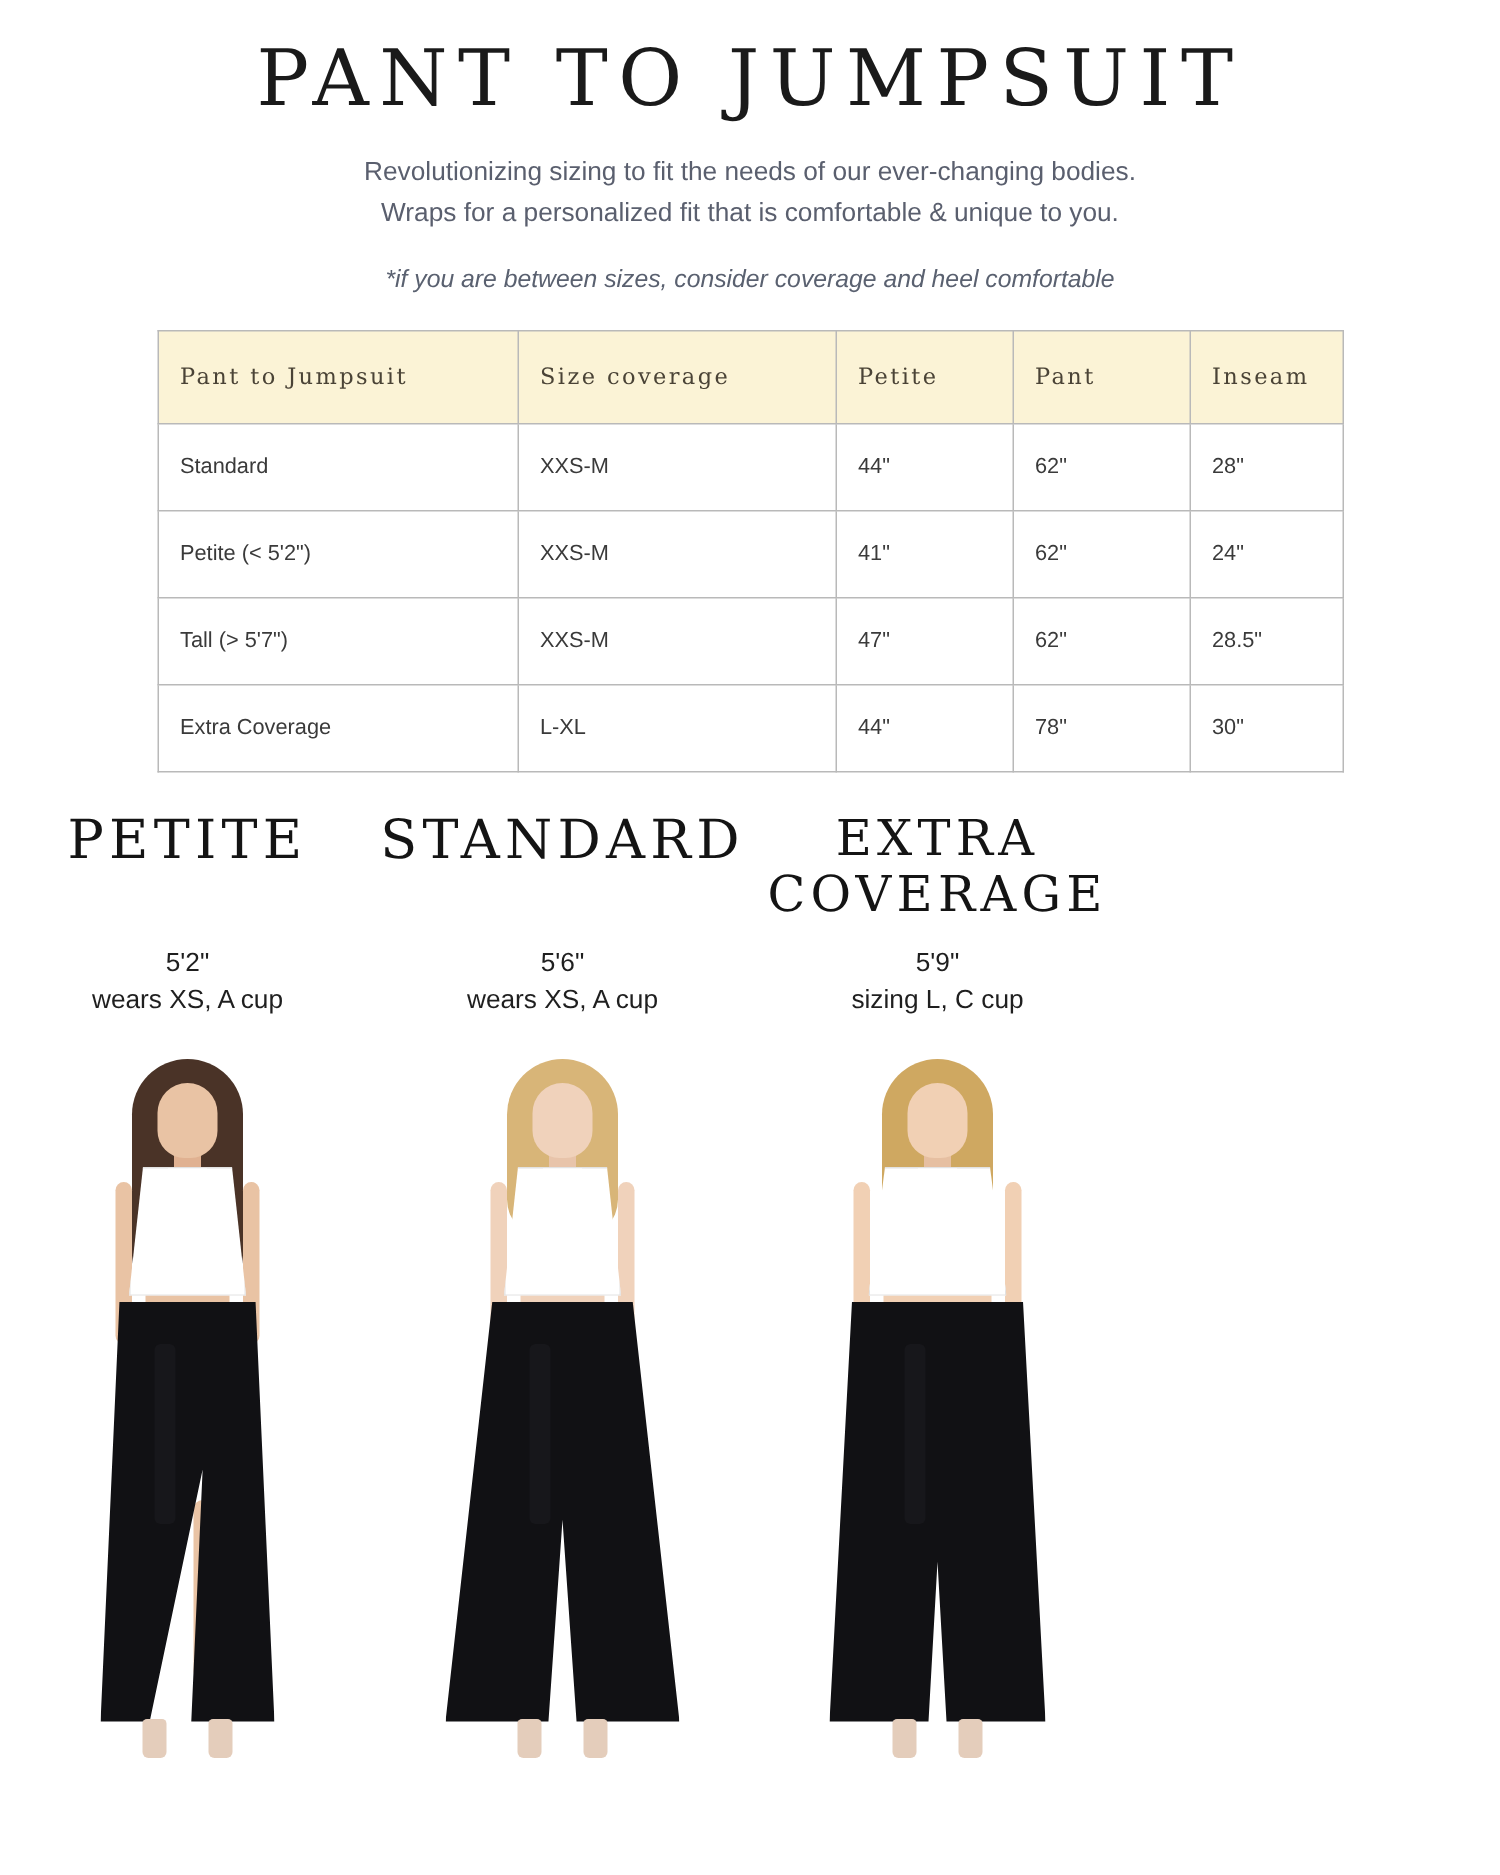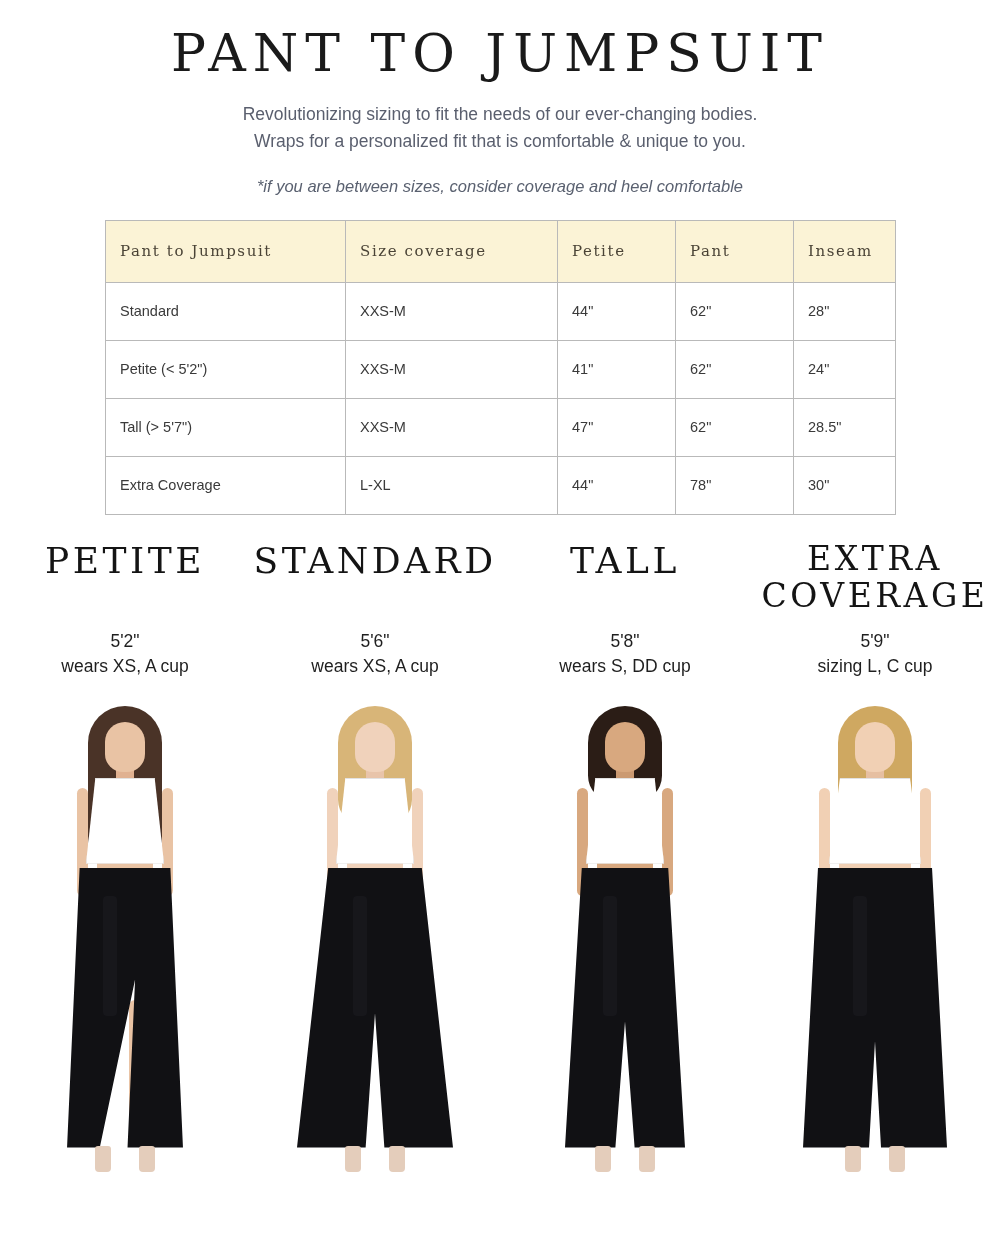--- a/index.html
+++ b/index.html
@@ -304,40 +304,20 @@
       <div class="fig arm-r" style="background:#f0d2bb"></div>
       <div class="fig torso" style="background:#f0d2bb"></div>
       <div class="fig top"></div>
       <div class="fig pants wide"></div>
       <div class="fig tie"></div>
       <div class="fig shoe-l"></div>
       <div class="fig shoe-r"></div>
     </div>
   </div>
 
-  <div class="model-col">
-    <div class="model-name">TALL</div>
-    <div class="model-meta">
-      <div>5'8"</div>
-      <div>wears S, DD cup</div>
-    </div>
-    <div class="model-photo">
-      <div class="fig hair" style="background:#2b1d16;height:96px"></div>
-      <div class="fig face" style="background:#d8a87f"></div>
-      <div class="fig neck" style="background:#cb9a72"></div>
-      <div class="fig arm-l" style="background:#d8a87f"></div>
-      <div class="fig arm-r" style="background:#d8a87f"></div>
-      <div class="fig torso" style="background:#d8a87f"></div>
-      <div class="fig top"></div>
-      <div class="fig pants"></div>
-      <div class="fig tie"></div>
-      <div class="fig shoe-l"></div>
-      <div class="fig shoe-r"></div>
-    </div>
-  </div>
 
   <div class="model-col">
     <div class="model-name two-line">EXTRA COVERAGE</div>
     <div class="model-meta">
       <div>5'9"</div>
       <div>sizing L, C cup</div>
     </div>
     <div class="model-photo">
       <div class="fig hair long" style="background:#cfa861"></div>
       <div class="fig face" style="background:#f1d0b4"></div>

